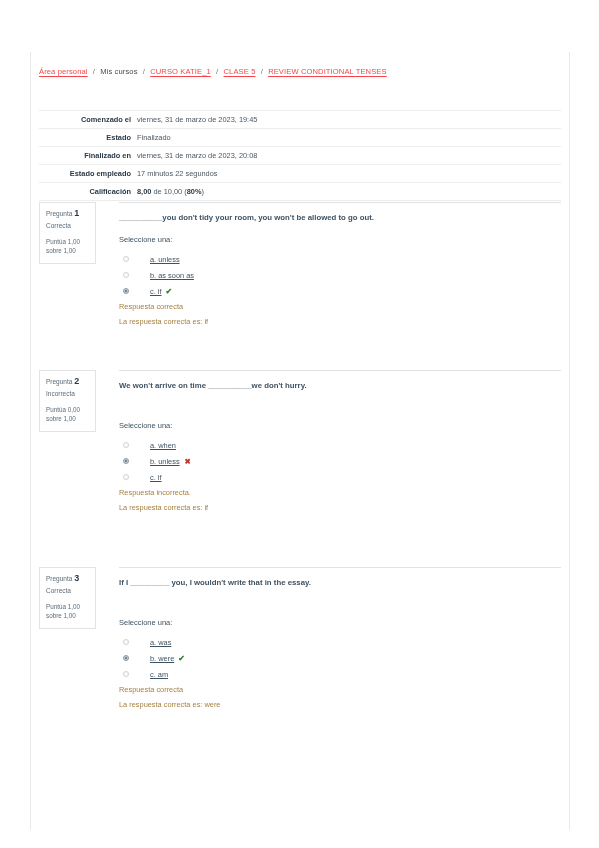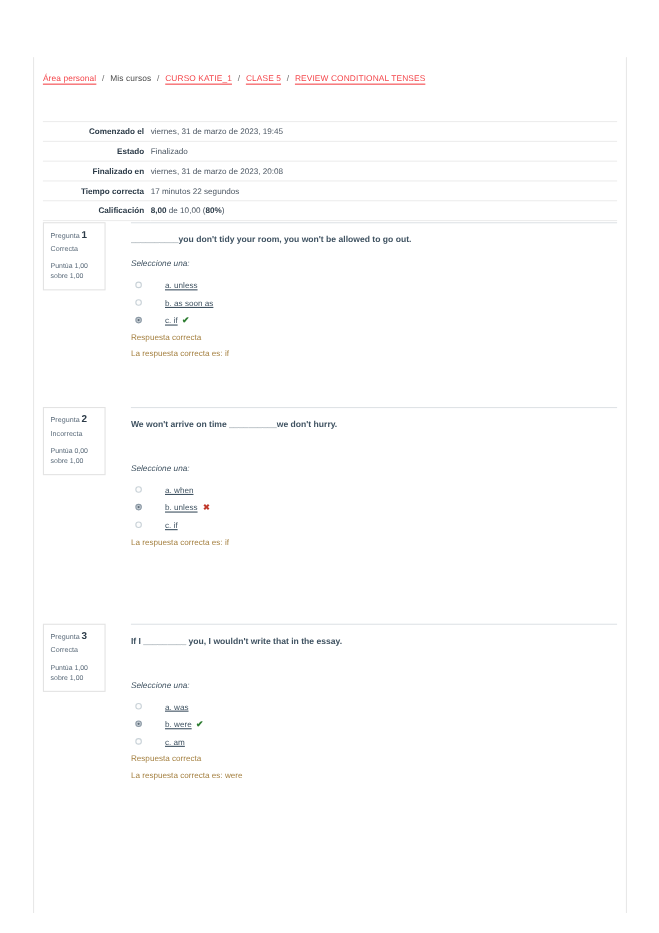--- a/index.html
+++ b/index.html
@@ -153,21 +153,20 @@
     margin: 0 0 10px 0;
     font-weight: bold;
   }
   .qspacer { height: 18px; }
 
   .prompt {
     font-size: 7.5px;
     color: #3f5261;
     margin: 0 0 6px 0;
     line-height: 11px;
-    font-style: italic;
   }
 
   .answers { margin: 0; padding: 0; list-style: none; }
   .answer {
     display: flex;
     align-items: center;
     height: 16px;
     font-size: 7.4px;
     color: #3f5261;
   }
@@ -245,21 +244,21 @@
       </tr>
       <tr>
         <th>Estado</th>
         <td>Finalizado</td>
       </tr>
       <tr>
         <th>Finalizado en</th>
         <td>viernes, 31 de marzo de 2023, 20:08</td>
       </tr>
       <tr>
-        <th>Tiempo correcta</th>
+        <th>Estado empleado</th>
         <td>17 minutos 22 segundos</td>
       </tr>
       <tr>
         <th>Calificación</th>
         <td><b>8,00</b><span> de 10,00 (</span><b>80%</b><span>)</span></td>
       </tr>
     </tbody>
   </table>
 
   <section class="question q1">
@@ -320,20 +319,21 @@
           <span class="radio checked"></span>
           <span class="answer-label">b. unless</span>
           <span class="mark-wrong">✖</span>
         </li>
         <li class="answer">
           <span class="radio"></span>
           <span class="answer-label">c. if</span>
         </li>
       </ul>
       <div class="feedback">
+        <span class="fline">Respuesta incorrecta.</span>
         <span class="fline">La respuesta correcta es: if</span>
       </div>
     </div>
   </section>
 
   <section class="question q3">
     <div class="qinfo">
       <div class="qnum"><span>Pregunta</span> <b>3</b></div>
       <div class="qstate">Correcta</div>
       <div class="qmark">

